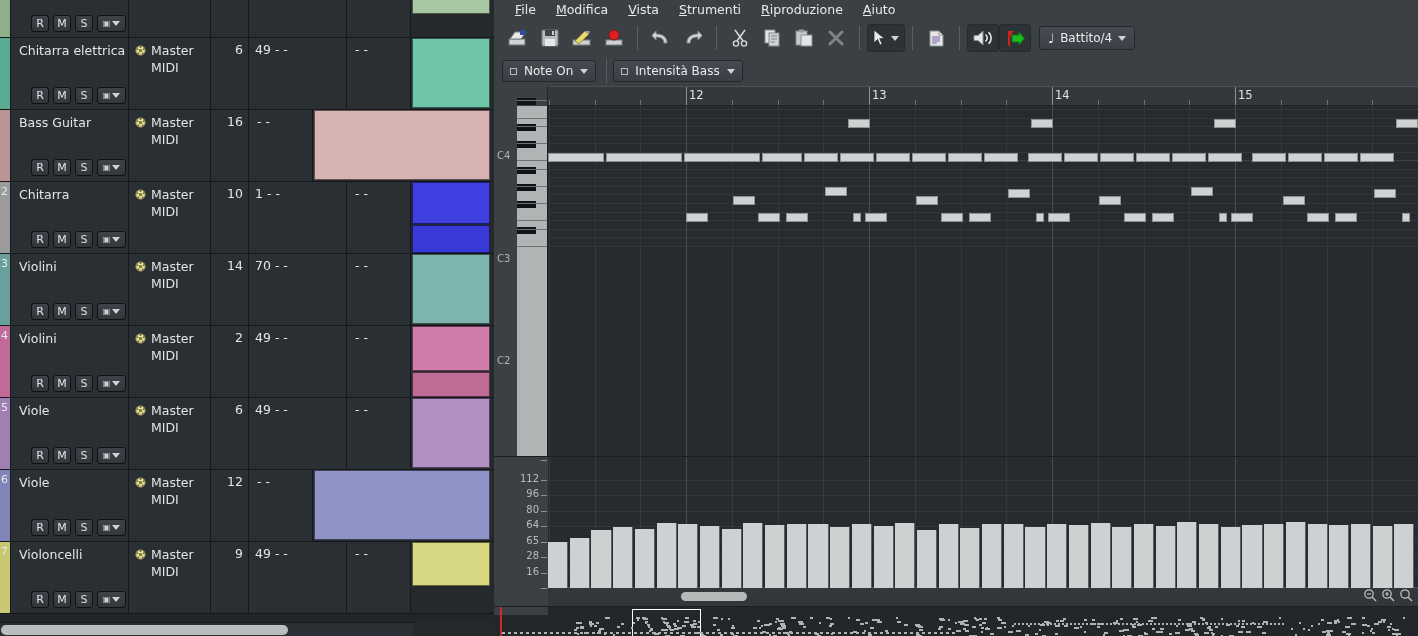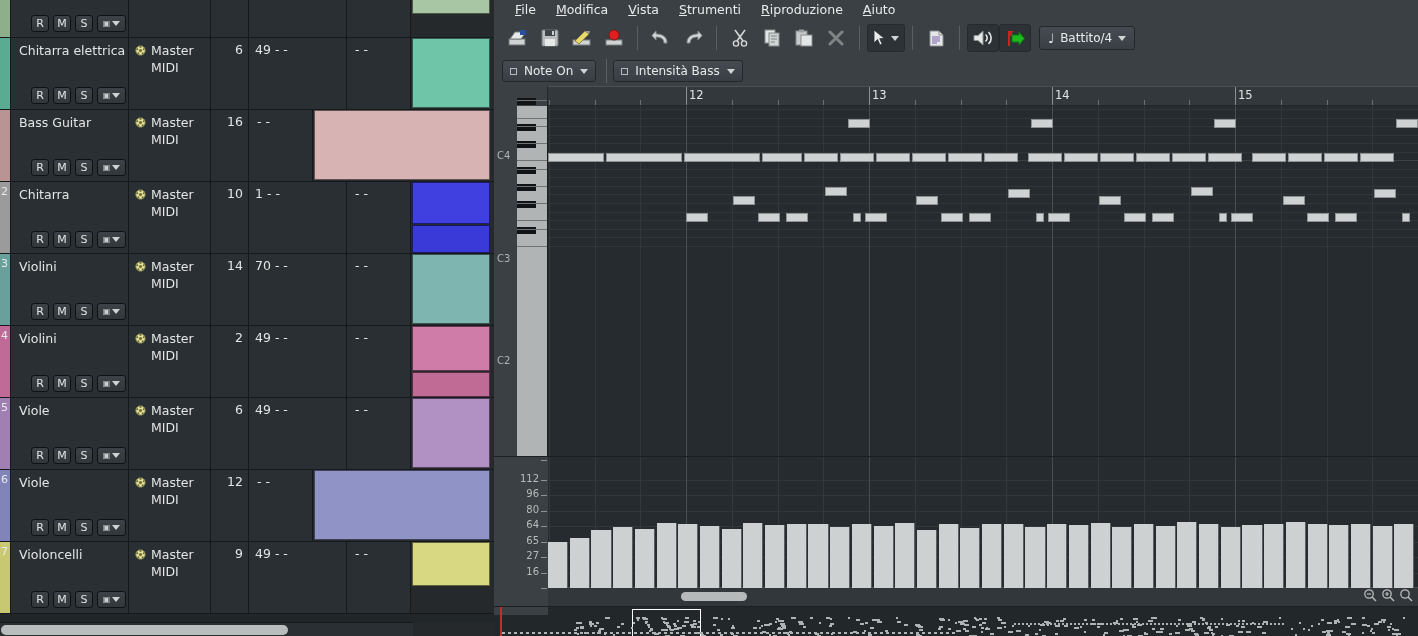--- a/index.html
+++ b/index.html
@@ -767,21 +767,21 @@
           <div class="vel-lbl" style="top: 15.5276px;">112</div>
           <div class="vel-tick" style="top: 22.5276px;"></div>
           <div class="vel-lbl" style="top: 31.0236px;">96</div>
           <div class="vel-tick" style="top: 38.0236px;"></div>
           <div class="vel-lbl" style="top: 46.5197px;">80</div>
           <div class="vel-tick" style="top: 53.5197px;"></div>
           <div class="vel-lbl" style="top: 62.0157px;">64</div>
           <div class="vel-tick" style="top: 69.0157px;"></div>
           <div class="vel-lbl" style="top: 77.5118px;">65</div>
           <div class="vel-tick" style="top: 84.5118px;"></div>
-          <div class="vel-lbl" style="top: 93.0079px;">27</div>
+          <div class="vel-lbl" style="top: 93.0079px;">28</div>
           <div class="vel-tick" style="top: 100.008px;"></div>
           <div class="vel-lbl" style="top: 108.504px;">16</div>
           <div class="vel-tick" style="top: 115.504px;"></div>
           <div class="vel-tick" style="top: 3px;"></div>
           <div class="vel-tick" style="top: 131px;"></div>
         </div>
       <div id="vel">
         <div id="velbase"></div>
         <div id="velscroll">
           <div class="thumb"></div>

